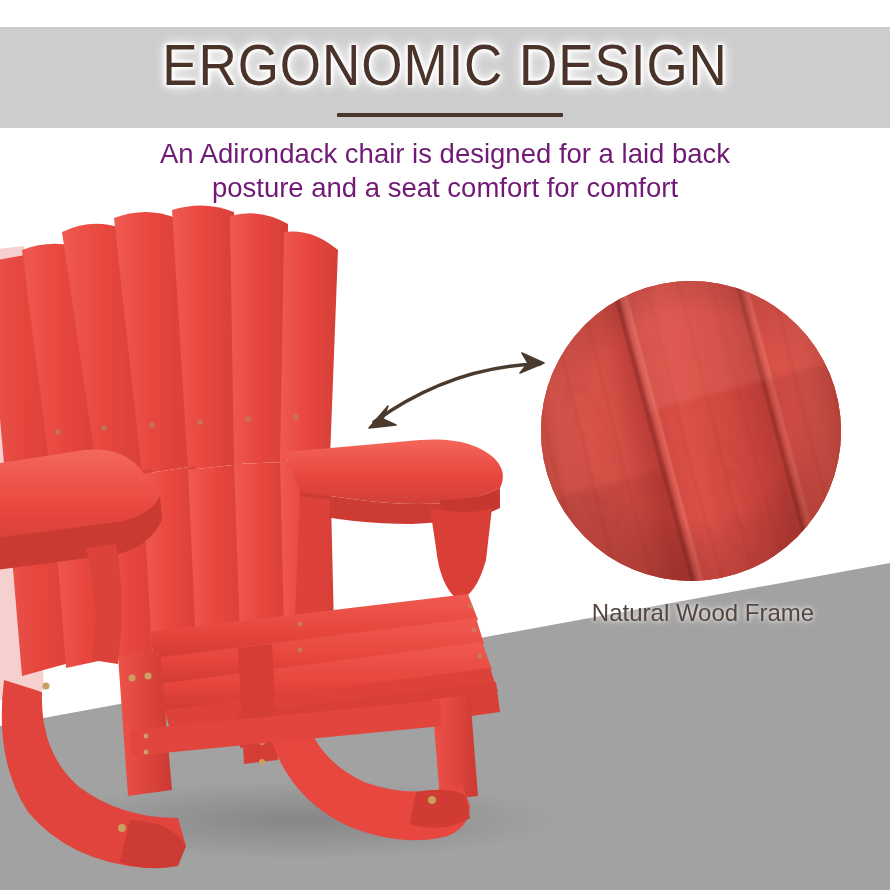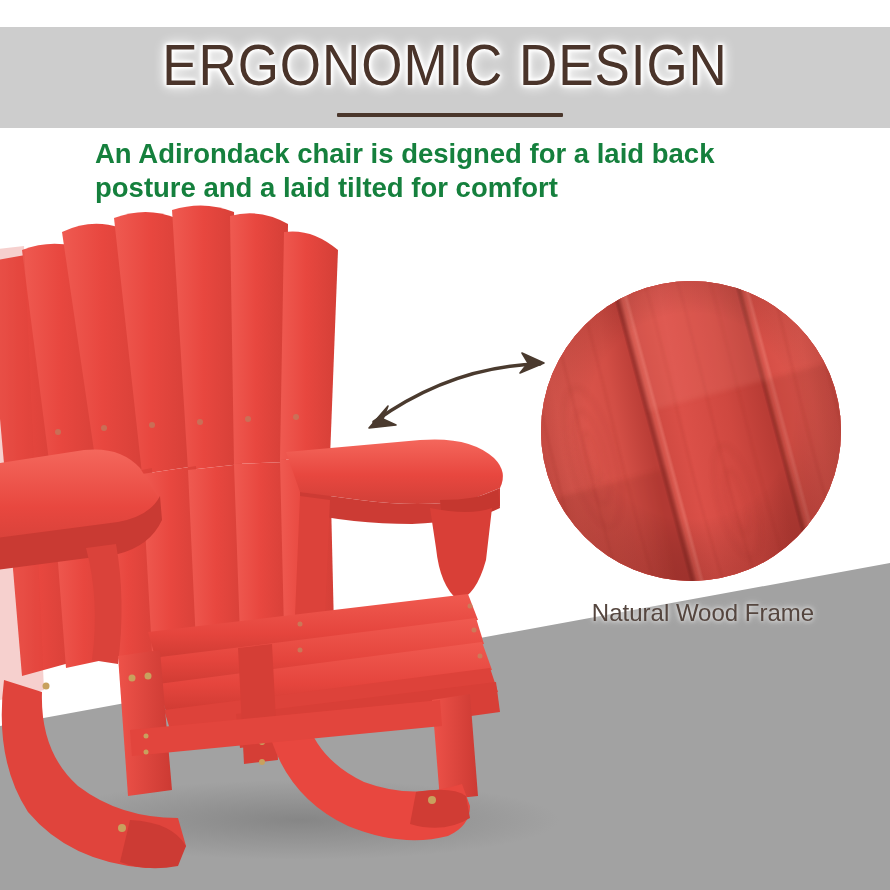--- a/index.html
+++ b/index.html
@@ -60,25 +60,25 @@
     background: #4a362b;
     border-radius: 1px;
   }
 
   
   .subtitle {
     position: absolute;
     left: 95px;
     top: 137px;
     width: 700px;
-    text-align: left;
+    text-align: center;
     font-size: 27.5px;
     line-height: 34px;
-    color: #15803d;
-    font-weight: 700;
+    color: #701a75;
+    font-weight: 400;
   }
 
   
   .floor {
     position: absolute;
     left: 0;
     top: 0;
     width: 890px;
     height: 890px;
     background: #a2a2a2;
@@ -288,21 +288,21 @@
       </g>
     </svg>
   </div>
 
   <div class="header-band"></div>
   <div class="title">ERGONOMIC DESIGN</div>
   <div class="title-rule"></div>
 
   <div class="subtitle">
     <div>An Adirondack chair is designed for a laid back</div>
-    <div>posture and a laid tilted for comfort</div>
+    <div>posture and a seat comfort for comfort</div>
   </div>
 
   <div class="wood-circle">
     <svg width="300" height="300" viewBox="0 0 300 300" xmlns="http://www.w3.org/2000/svg">
       <defs>
         <linearGradient id="plankA" x1="0" y1="0" x2="1" y2="0.25">
           <stop offset="0%" stop-color="#c8453d"></stop>
           <stop offset="35%" stop-color="#db5048"></stop>
           <stop offset="70%" stop-color="#cf4840"></stop>
           <stop offset="100%" stop-color="#b93c35"></stop>

